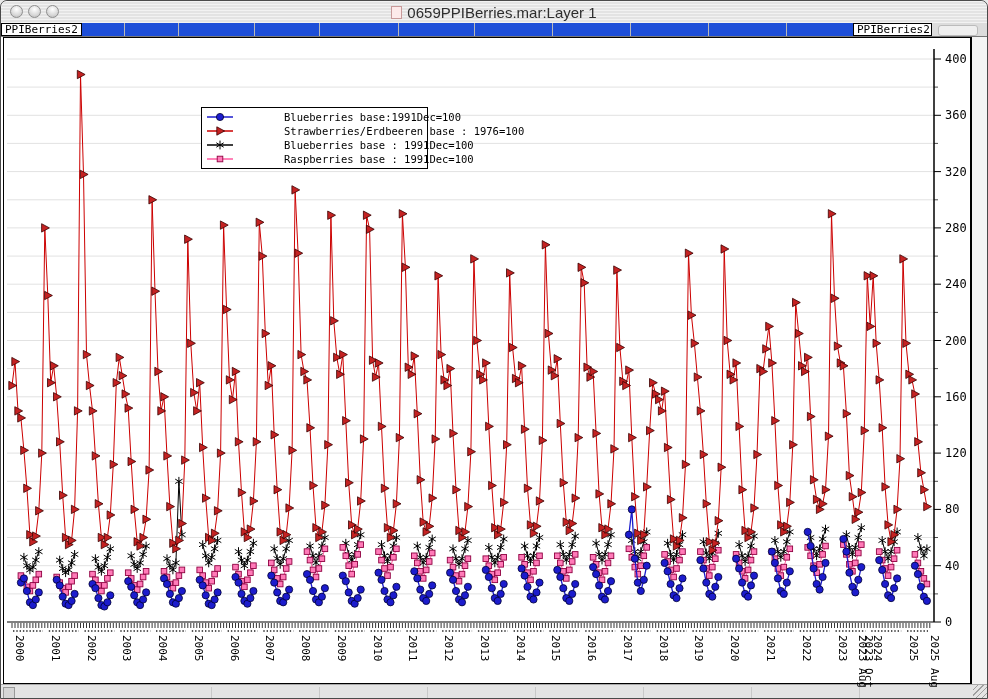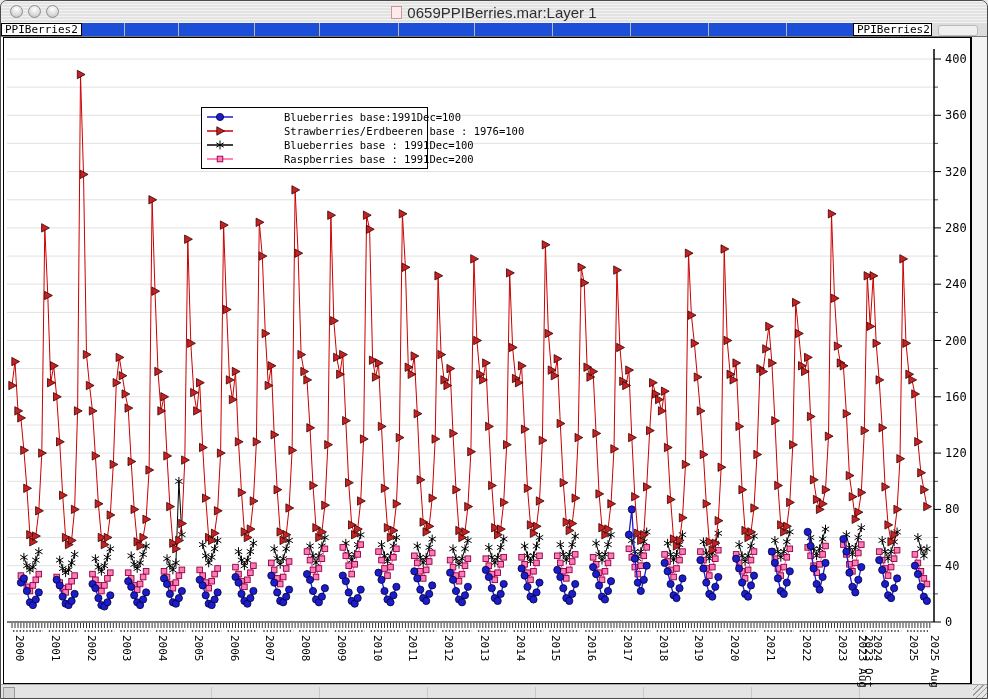--- a/index.html
+++ b/index.html
@@ -1138,16 +1138,16 @@
           <line x1="1" y1="6" x2="27" y2="6" stroke="#000000" stroke-width="1.3"></line>
           <path d="M14,1.5999999999999996V10.4M10.3,3.8L17.7,8.2M10.3,8.2L17.7,3.8" stroke="#000" stroke-width="1" fill="none"></path>
         </svg>
         <span>Blueberries base : 1991Dec=100</span>
       </div>
       <div class="legend-row">
         <svg class="legend-swatch" width="28" height="12">
           <line x1="1" y1="6" x2="27" y2="6" stroke="#ff5aa0" stroke-width="1.3"></line>
           <rect x="11.2" y="3.2" width="5.6" height="5.6" fill="#ff7ab8" stroke="#8f0040" stroke-width="0.9"></rect>
         </svg>
-        <span>Raspberries base : 1991Dec=200</span>
+        <span>Raspberries base : 1991Dec=100</span>
       </div>
     </div>
 </div>
 
 </body></html>

